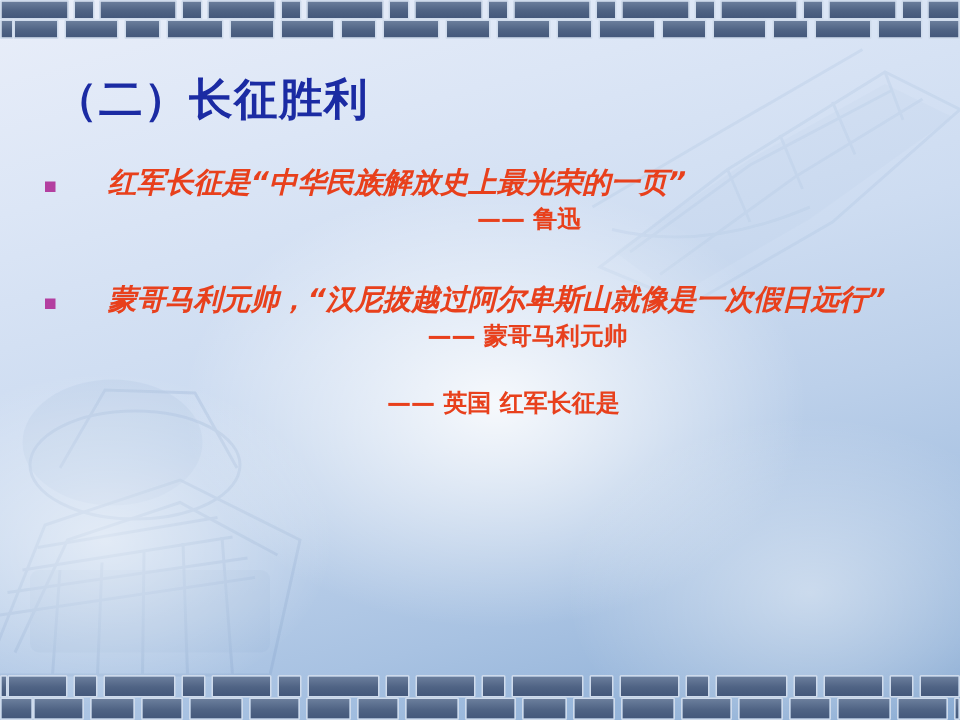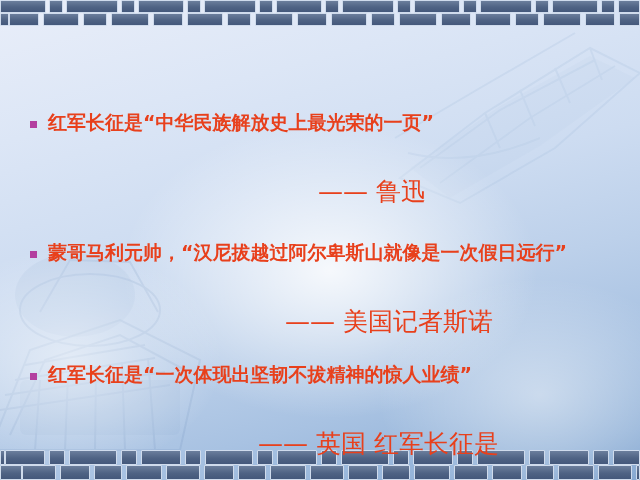--- a/index.html
+++ b/index.html
@@ -98,45 +98,45 @@
     top: 110px;
     width: 640px;
     z-index: 10;
   }
   .blockrow {
     position: relative;
     margin-bottom: 2px;
   }
   .bullet-row {
     position: relative;
-    padding-left: 48px;
+    padding-left: 72px;
     padding-right: 6px;
+    font-style: italic;
   }
   .bullet-mark {
     position: absolute;
     left: 30px;
     top: 11px;
     width: 7px;
     height: 7px;
     background: #b33fa0;
   }
   .bullet-text {
     font-size: 19px;
     font-weight: bold;
     color: #e8401c;
     line-height: 1.32;
     letter-spacing: 0px;
   }
   .attrib {
-    font-size: 25px;
-    font-weight: normal;
+    font-size: 16px;
+    font-weight: bold;
     color: #e8401c;
     line-height: 1.32;
     white-space: nowrap;
-    margin-top: 40px;
   }
   .attrib.a1 { margin-left: 318px; }
   .attrib.a2 { margin-left: 285px; }
   .attrib.a3 { margin-left: 258px; }
 
   .sp-1 { height: 30px; }
   .sp-2 { height: 22px; }
 </style>
 </head>
 <body>
@@ -340,45 +340,42 @@
         <div class="brick" style="width: 28px; flex: 0 0 auto;"></div>
         <div class="gap" style="width: 4px; flex: 0 0 auto;"></div>
         <div class="brick" style="width: 36px; flex: 0 0 auto;"></div>
         <div class="gap" style="width: 4px; flex: 0 0 auto;"></div>
         <div class="brick" style="width: 34px; flex: 0 0 auto;"></div>
         <div class="gap" style="width: 4px; flex: 0 0 auto;"></div>
         <div class="brick" style="width: 4px; flex: 0 0 auto;"></div>
       </div>
   </div>
 
+  <div class="title">（二）长征胜利</div>
 
   <div class="body">
 
     <div class="blockrow">
       <div class="bullet-row">
         <span class="bullet-mark"></span>
         <div class="bullet-text">红军长征是“中华民族解放史上最光荣的一页”</div>
       </div>
       <div class="attrib a1">—— 鲁迅</div>
     </div>
 
     <div class="sp-1"></div>
 
     <div class="blockrow">
       <div class="bullet-row">
         <span class="bullet-mark"></span>
         <div class="bullet-text">蒙哥马利元帅，“汉尼拔越过阿尔卑斯山就像是一次假日远行”</div>
       </div>
-      <div class="attrib a2">—— 美国记者斯诺</div>
+      <div class="attrib a2">—— 蒙哥马利元帅</div>
     </div>
 
     <div class="sp-2"></div>
 
     <div class="blockrow">
-      <div class="bullet-row">
-        <span class="bullet-mark"></span>
-        <div class="bullet-text">红军长征是“一次体现出坚韧不拔精神的惊人业绩”</div>
-      </div>
       <div class="attrib a3">—— 英国 红军长征是</div>
     </div>
 
   </div>
 </div>
 
 </body></html>

